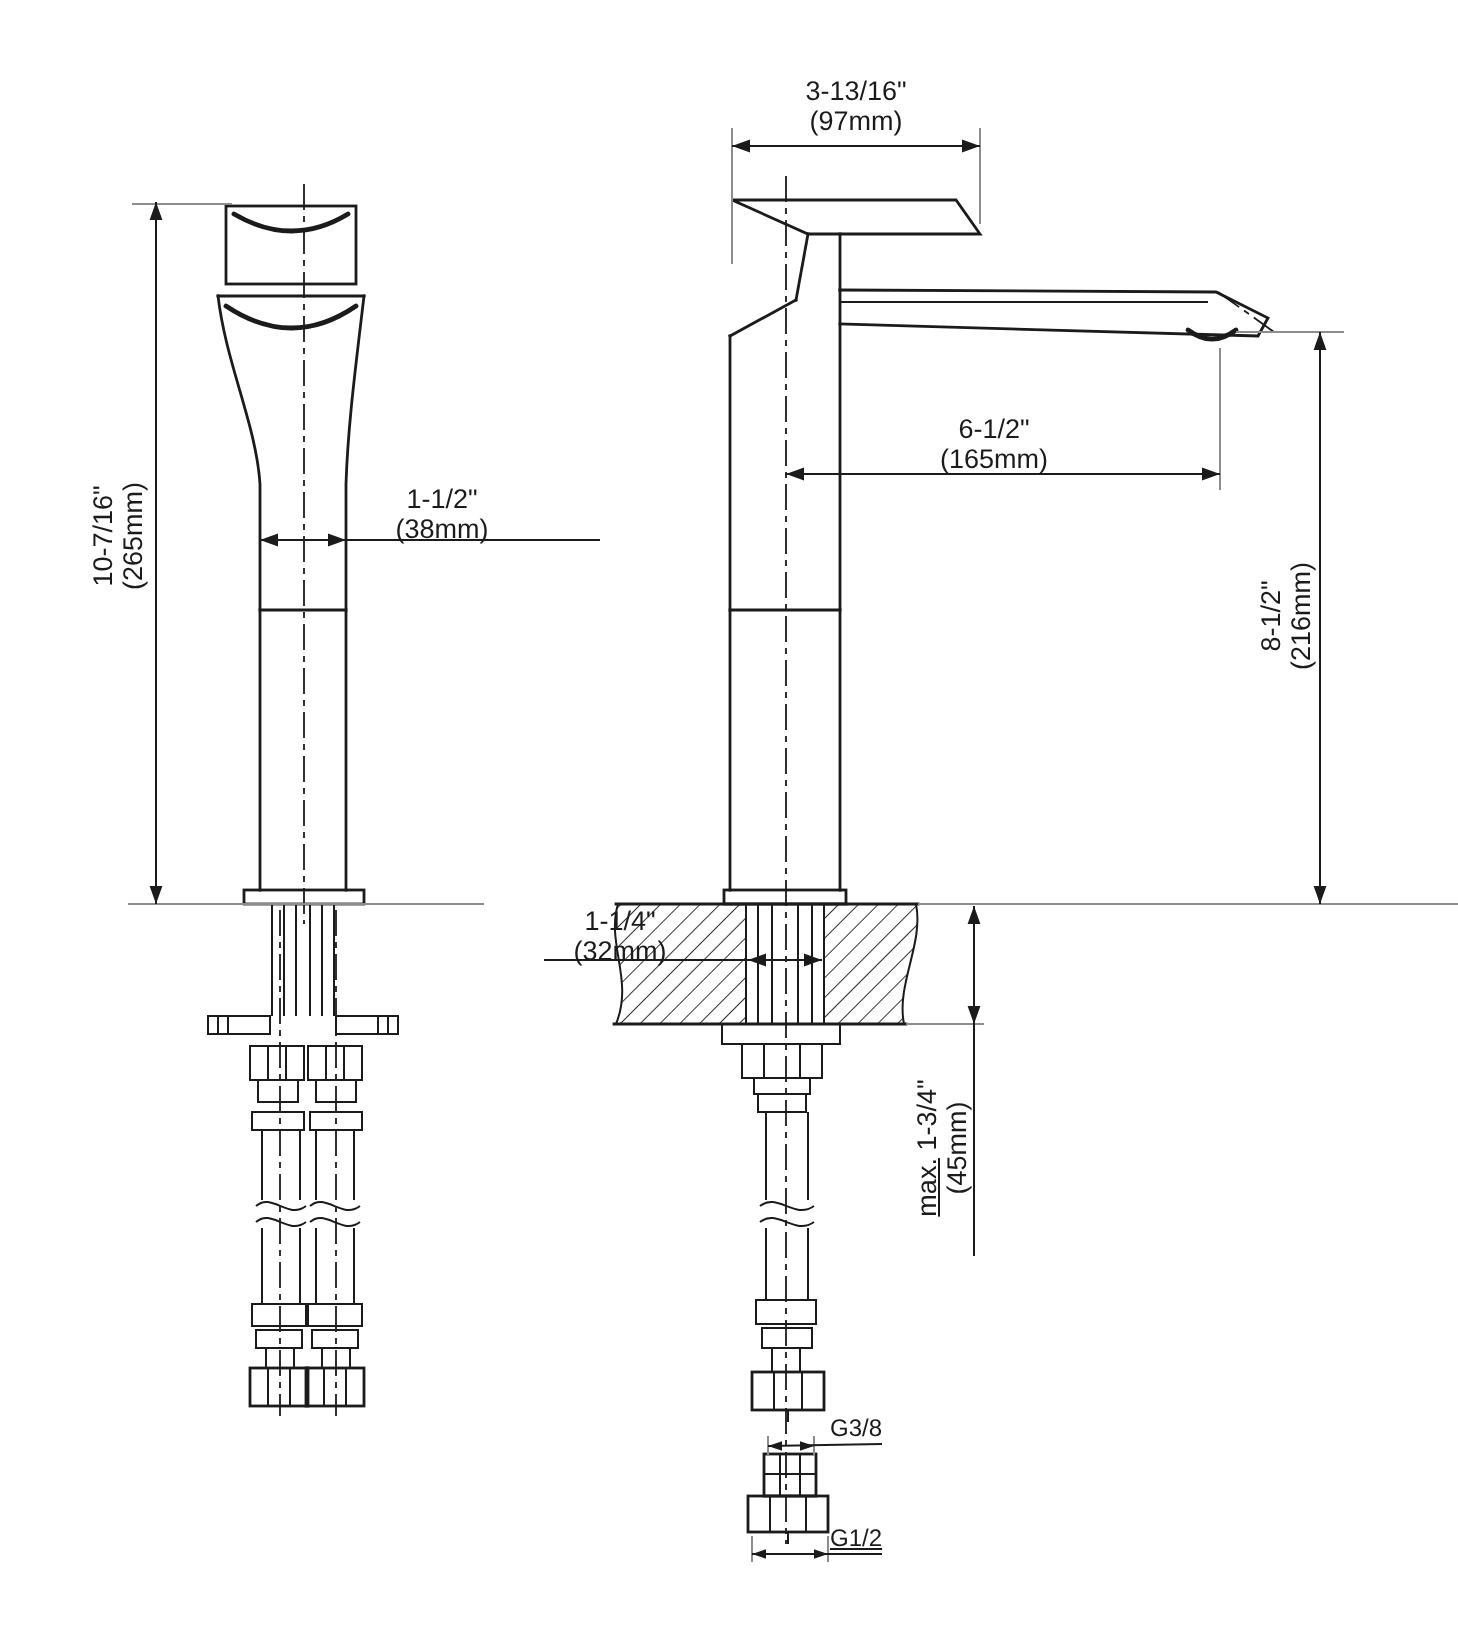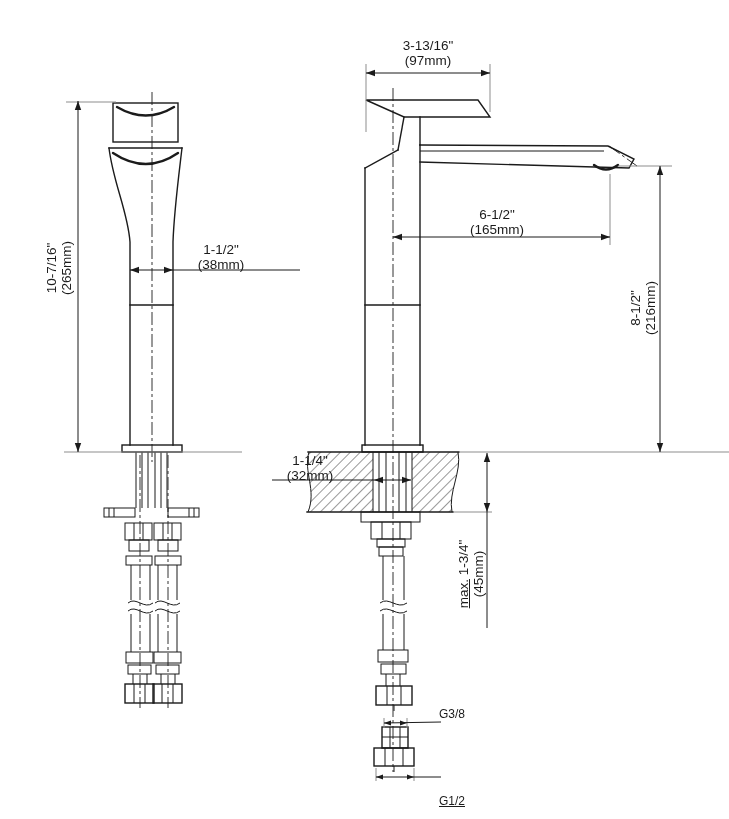--- a/index.html
+++ b/index.html
@@ -18,21 +18,21 @@
   .th{stroke:var(--line-color);stroke-width:1;fill:none;}
   .dl{stroke:var(--line-color);stroke-width:1;fill:none;}
   .xl{stroke:var(--ext-color);stroke-width:1;fill:none;}
   .cl{stroke:var(--line-color);stroke-width:0.9;stroke-dasharray:13 3 3 3;fill:none;}
   .arrow{fill:var(--line-color);stroke:none;}
   .dim-label{
     position:absolute;color:var(--line-color);
     font-size:13.5px;line-height:1.12;text-align:center;white-space:nowrap;
   }
   .rot{transform:rotate(-90deg);transform-origin:50% 50%;}
-  .left-align{text-align:right;}
+  .left-align{text-align:left;}
   .ul{text-decoration:underline;}
   .g-label{font-size:12px;}
 </style>
 </head>
 <body>
 
 <div class="canvas">
 
   <svg width="729" height="819" viewBox="0 0 729 819">
     <defs>
@@ -276,15 +276,15 @@
   <div class="dim-label rot" style="left:402px;top:558px;width:140px;height:32px;">
     <div>
       <span class="ul">max.</span>
       <span>1-3/4"</span>
     </div>
     <div>(45mm)</div>
   </div>
 
   <div class="dim-label left-align g-label" style="left:415px;top:708px;width:50px;">G3/8</div>
 
-  <div class="dim-label left-align g-label" style="left:415px;top:795px;width:50px;text-decoration:underline;">G1/2</div>
+  <div class="dim-label left-align g-label" style="left:415px;top:763px;width:50px;text-decoration:underline;">G1/2</div>
 
 </div>
 
 </body></html>

